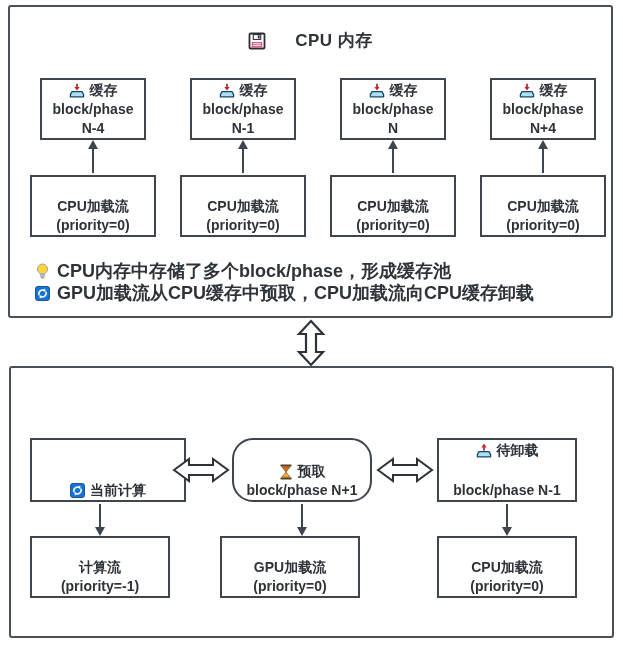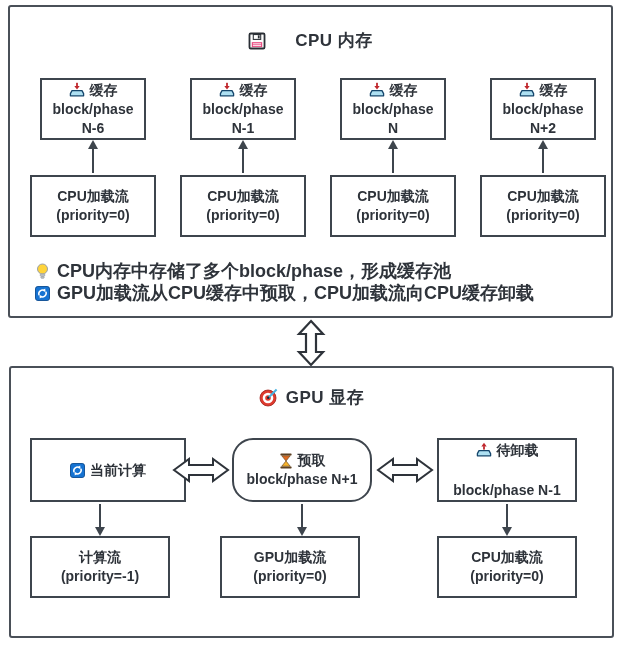--- a/index.html
+++ b/index.html
@@ -12,21 +12,21 @@
     position:absolute; background:#ffffff;
     border:2px solid #4a5058; border-radius:3px;
   }
   .panel-title {
     position:absolute; left:0; right:0; top:0;
     display:flex; justify-content:center; align-items:center; gap:8px;
     font-size:17px; letter-spacing:0.5px;
   }
   .box {
     position:absolute; border:2px solid #3e454d; background:#ffffff;
-    display:flex; flex-direction:column; align-items:center; justify-content:center;
+    display:flex; flex-direction:column; align-items:center; justify-content:flex-end;
     text-align:center; font-size:14px; line-height:19px; box-sizing:border-box;
   }
   .box .iconline { display:flex; align-items:center; justify-content:center; gap:5px; }
   .arr-up { position:absolute; width:2px; background:#3e454d; }
   .arr-up::before {
     content:""; position:absolute; top:-2px; left:-4px;
     border-left:5px solid transparent; border-right:5px solid transparent;
     border-bottom:9px solid #3e454d;
   }
   .arr-down { position:absolute; width:2px; background:#3e454d; }
@@ -64,21 +64,21 @@
     <div class="box" style="left:30px; top:71px; width:106px; height:62px;">
       <div class="iconline">
         <svg width="16" height="16" viewBox="0 0 16 16">
           <rect x="7.1" y="0.8" width="1.8" height="3.6" fill="#c0272d"></rect>
           <path d="M5.3 4 L10.7 4 L8 7.6 Z" fill="#c0272d"></path>
           <path d="M3 8.6 L13 8.6 L14.6 11.6 L14.6 13.8 L1.4 13.8 L1.4 11.6 Z" fill="#aee0f2" stroke="#14456b" stroke-width="1.3" stroke-linejoin="round"></path>
         </svg>
         <span>缓存</span>
       </div>
       <div>block/phase</div>
-      <div>N-6</div>
+      <div>N-4</div>
     </div>
 
     <div class="box" style="left:180px; top:71px; width:106px; height:62px;">
       <div class="iconline">
         <svg width="16" height="16" viewBox="0 0 16 16">
           <rect x="7.1" y="0.8" width="1.8" height="3.6" fill="#c0272d"></rect>
           <path d="M5.3 4 L10.7 4 L8 7.6 Z" fill="#c0272d"></path>
           <path d="M3 8.6 L13 8.6 L14.6 11.6 L14.6 13.8 L1.4 13.8 L1.4 11.6 Z" fill="#aee0f2" stroke="#14456b" stroke-width="1.3" stroke-linejoin="round"></path>
         </svg>
         <span>缓存</span>
@@ -103,21 +103,21 @@
     <div class="box" style="left:480px; top:71px; width:106px; height:62px;">
       <div class="iconline">
         <svg width="16" height="16" viewBox="0 0 16 16">
           <rect x="7.1" y="0.8" width="1.8" height="3.6" fill="#c0272d"></rect>
           <path d="M5.3 4 L10.7 4 L8 7.6 Z" fill="#c0272d"></path>
           <path d="M3 8.6 L13 8.6 L14.6 11.6 L14.6 13.8 L1.4 13.8 L1.4 11.6 Z" fill="#aee0f2" stroke="#14456b" stroke-width="1.3" stroke-linejoin="round"></path>
         </svg>
         <span>缓存</span>
       </div>
       <div>block/phase</div>
-      <div>N+2</div>
+      <div>N+4</div>
     </div>
 
     <div class="arr-up" style="left:82px;  top:135px; height:31px;"></div>
     <div class="arr-up" style="left:232px; top:135px; height:31px;"></div>
     <div class="arr-up" style="left:382px; top:135px; height:31px;"></div>
     <div class="arr-up" style="left:532px; top:135px; height:31px;"></div>
 
     <div class="box" style="left:20px; top:168px; width:126px; height:62px;">
       <div>CPU加载流</div>
       <div>(priority=0)</div>
@@ -156,30 +156,20 @@
   </section>
 
   <div class="dbl-arrow" style="left:294px; top:319px;">
     <svg width="34" height="48" viewBox="0 0 34 48">
       <path d="M17 2 L29 15 L22 15 L22 33 L29 33 L17 46 L5 33 L12 33 L12 15 L5 15 Z" fill="#ffffff" stroke="#2e333a" stroke-width="2.2" stroke-linejoin="miter"></path>
     </svg>
   </div>
 
   <section class="panel" style="left:9px; top:366px; width:601px; height:268px;">
 
-    <div class="panel-title" style="top:18px;">
-      <svg width="19" height="19" viewBox="0 0 19 19">
-        <circle cx="9" cy="10" r="8" fill="#df3b2f" stroke="#a02018" stroke-width="0.8"></circle>
-        <circle cx="9" cy="10" r="5.3" fill="#ffffff"></circle>
-        <circle cx="9" cy="10" r="2.8" fill="#df3b2f"></circle>
-        <line x1="17.6" y1="1.4" x2="9.6" y2="9.4" stroke="#47b1e0" stroke-width="2.1"></line>
-        <circle cx="9.2" cy="9.8" r="1.2" fill="#1b2a33"></circle>
-      </svg>
-      <span>GPU 显存</span>
-    </div>
 
     <div class="box" style="left:19px; top:70px; width:156px; height:64px;">
       <div class="iconline">
         <svg width="15" height="15" viewBox="0 0 16 16">
           <rect x="0.5" y="0.5" width="15" height="15" rx="2.6" fill="#1673d2" stroke="#0d4d92"></rect>
           <path d="M4.3 9.8 A4 4 0 0 1 10.4 5.2" fill="none" stroke="#ffffff" stroke-width="1.6"></path>
           <path d="M10.9 2.6 L11.2 6.3 L7.8 4.9 Z" fill="#ffffff"></path>
           <path d="M11.7 6.2 A4 4 0 0 1 5.6 10.8" fill="none" stroke="#ffffff" stroke-width="1.6"></path>
           <path d="M5.1 13.4 L4.8 9.7 L8.2 11.1 Z" fill="#ffffff"></path>
         </svg>

